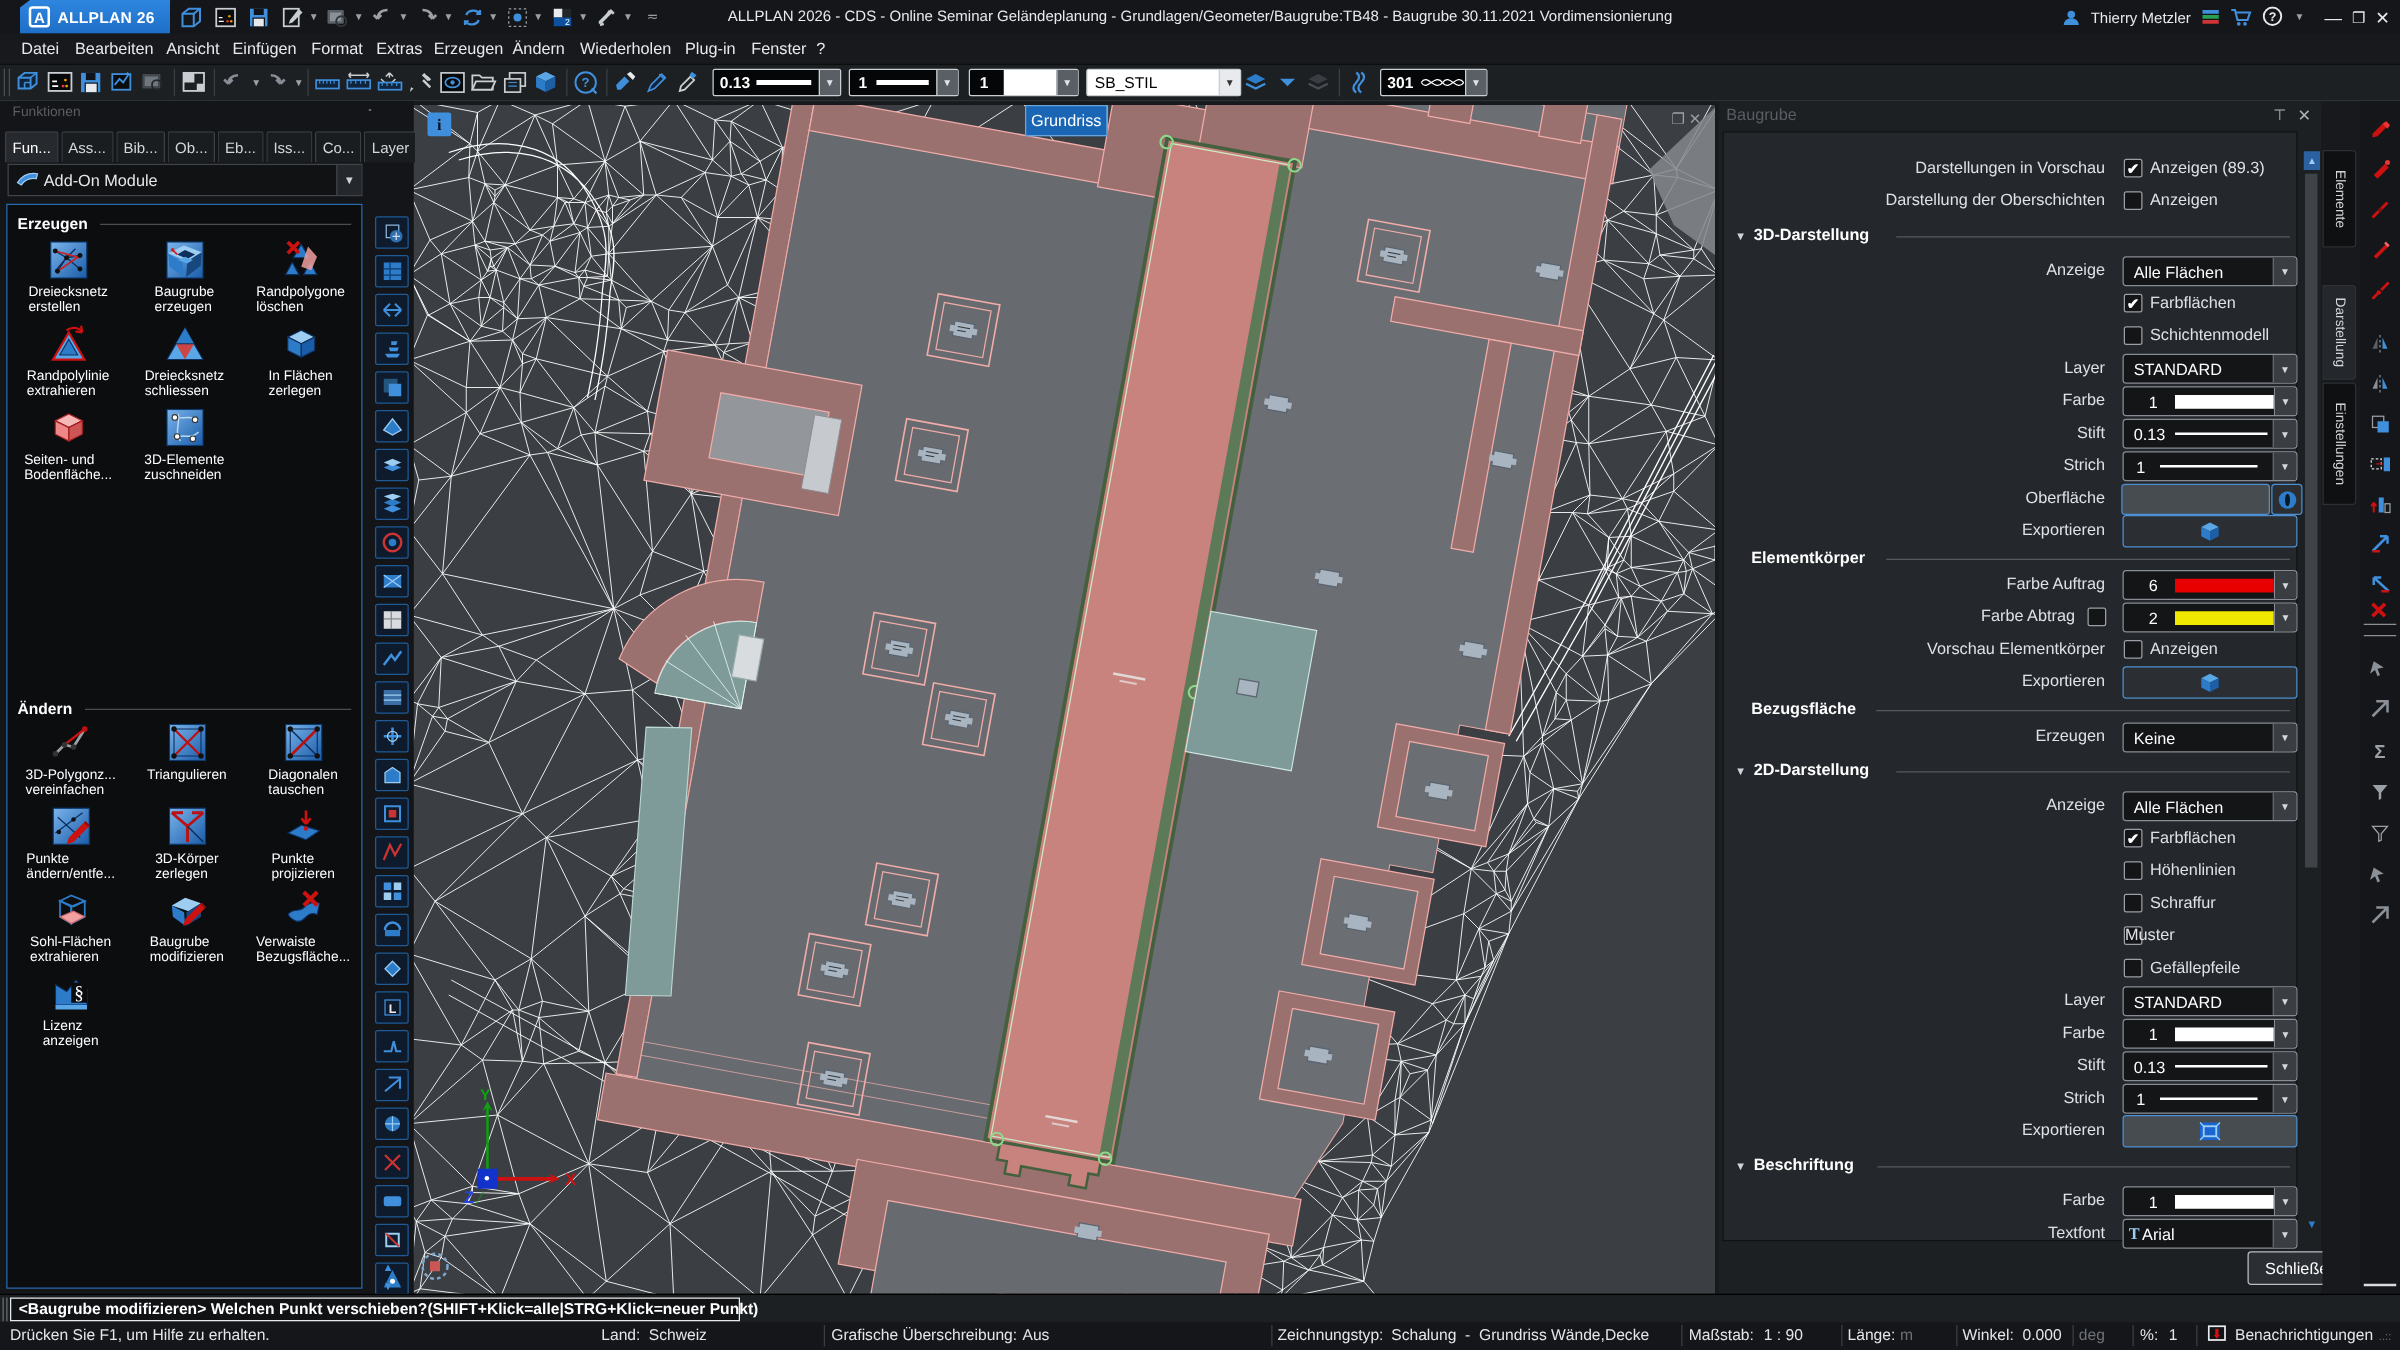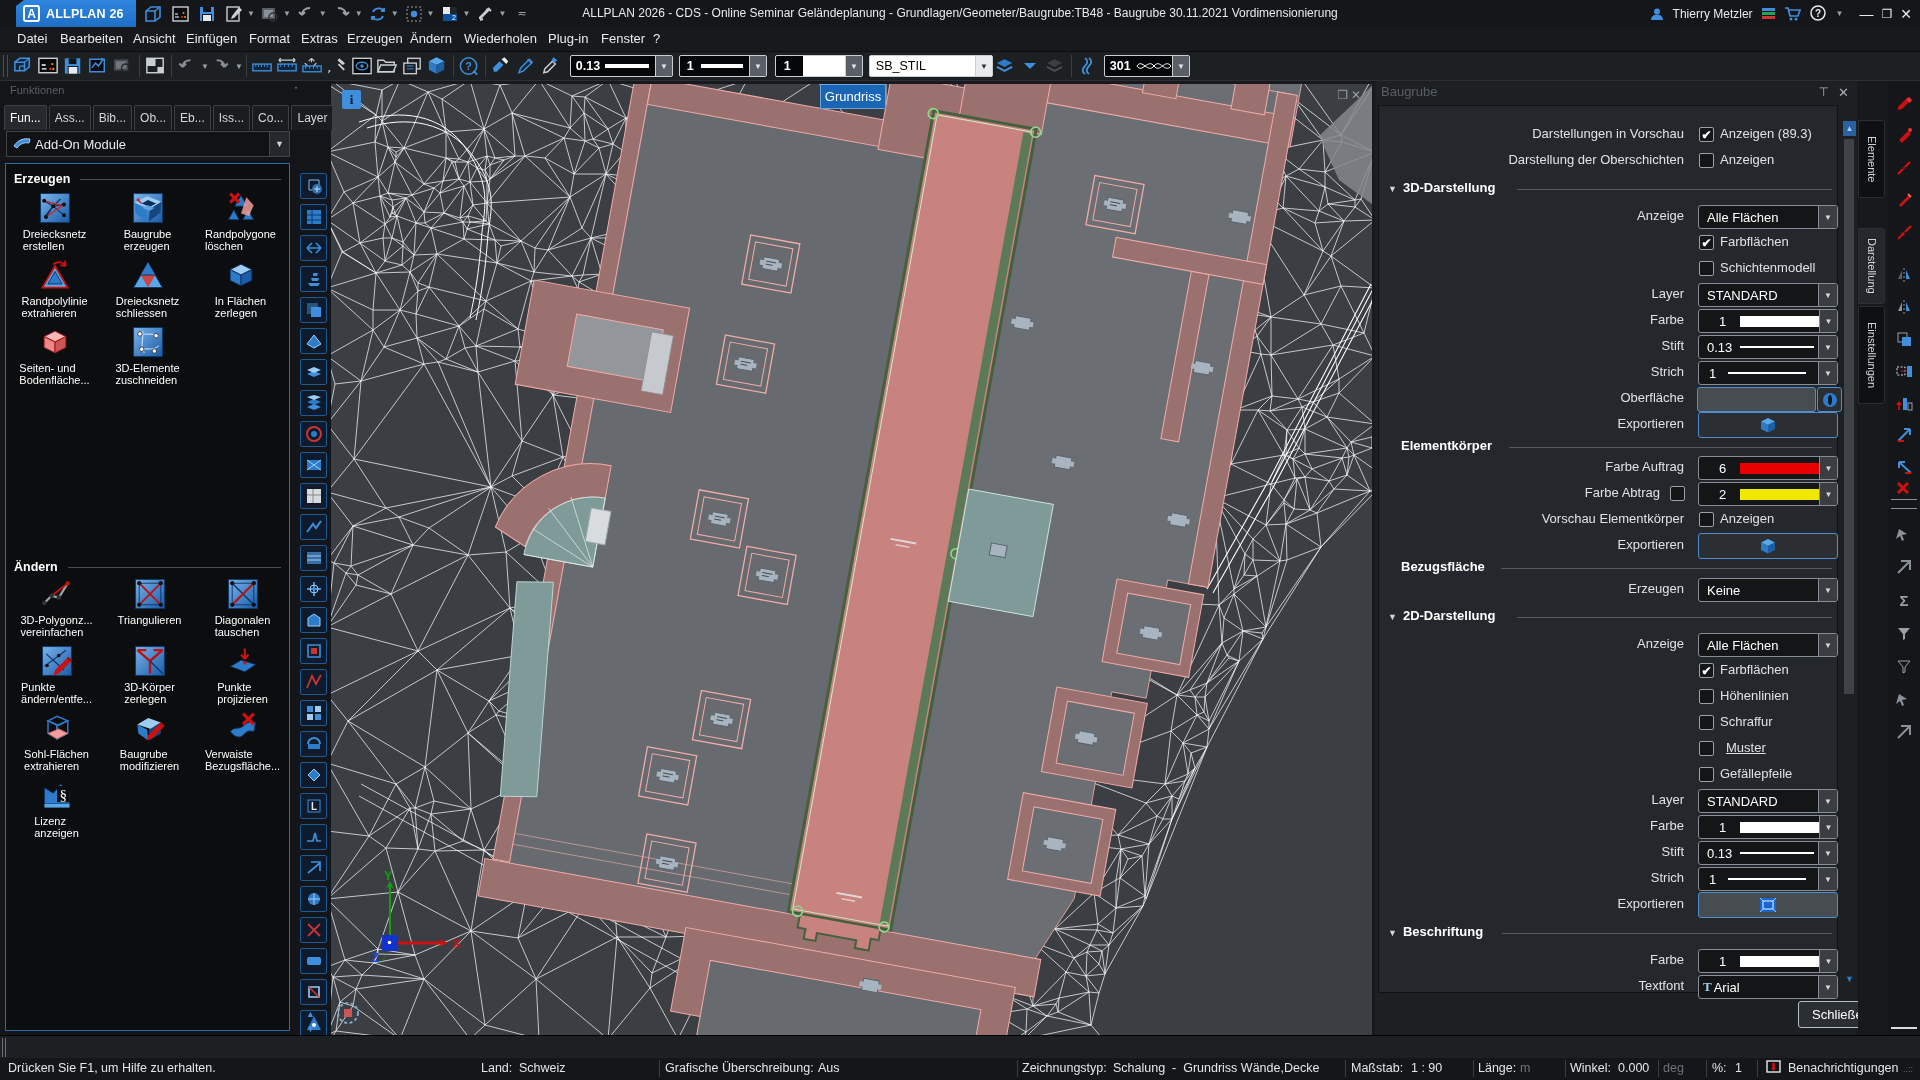--- a/index.html
+++ b/index.html
@@ -1179,21 +1179,21 @@
       <span style="margin-left:8px;">Alle Flächen</span>
       <span class="arr">▼</span>
     </div>
     <div class="cb" style="left:324px;top:582px;">✔</div>
     <div class="cblab" style="left:345px;top:581px;">Farbflächen</div>
     <div class="cb" style="left:324px;top:608px;"></div>
     <div class="cblab" style="left:345px;top:607px;">Höhenlinien</div>
     <div class="cb" style="left:324px;top:634px;"></div>
     <div class="cblab" style="left:345px;top:633px;">Schraffur</div>
     <div class="cb" style="left:324px;top:660px;"></div>
-    <div class="cblab" style="left:351px;top:659px;text-decoration:underline;">Muster</div>
+    <div class="cblab" style="left:325px;top:659px;">Muster</div>
     <div class="cb" style="left:324px;top:686px;"></div>
     <div class="cblab" style="left:345px;top:685px;">Gefällepfeile</div>
     <div class="plab" style="right:173px;top:711px;">Layer</div>
     <div class="rcombo" style="left:323px;top:708px;width:140px;">
       <span style="margin-left:8px;">STANDARD</span>
       <span class="arr">▼</span>
     </div>
     <div class="plab" style="right:173px;top:737px;">Farbe</div>
     <div class="rcombo" style="left:323px;top:734px;width:140px;">
       <span style="margin-left:20px;">1</span>
@@ -1360,20 +1360,21 @@
       <svg width="19" height="19" viewBox="0 0 19 19" style="">
         <path d="M3 15L15 3m-9 0h9v9" stroke="#8a9097" stroke-width="2" fill="none"></path>
       </svg>
     </div>
     <div style="position:absolute;left:3px;top:427px;width:26px;height:1px;background:#8a9097;"></div>
     <div style="position:absolute;left:3px;top:418px;width:26px;height:1px;background:#8a9097;"></div>
     <div style="position:absolute;left:3px;top:946px;width:26px;height:2px;background:#d8dce0;"></div>
   </div>
 <div id="inbar">
     <div id="ingrip"></div>
+    <div id="inbox">&lt;Baugrube modifizieren&gt; Welchen Punkt verschieben?(SHIFT+Klick=alle|STRG+Klick=neuer Punkt)</div>
   </div>
 <div id="statusbar">
     <span class="it" style="left:8px;">Drücken Sie F1, um Hilfe zu erhalten.</span>
     <span class="it" style="left:481px;">Land:</span>
     <span class="it" style="left:519px;">Schweiz</span>
     <span class="sep" style="left:659px;"></span>
     <span class="it" style="left:665px;">Grafische Überschreibung:</span>
     <span class="it" style="left:818px;">Aus</span>
     <span class="sep" style="left:1017px;"></span>
     <span class="it" style="left:1022px;">Zeichnungstyp:</span>

